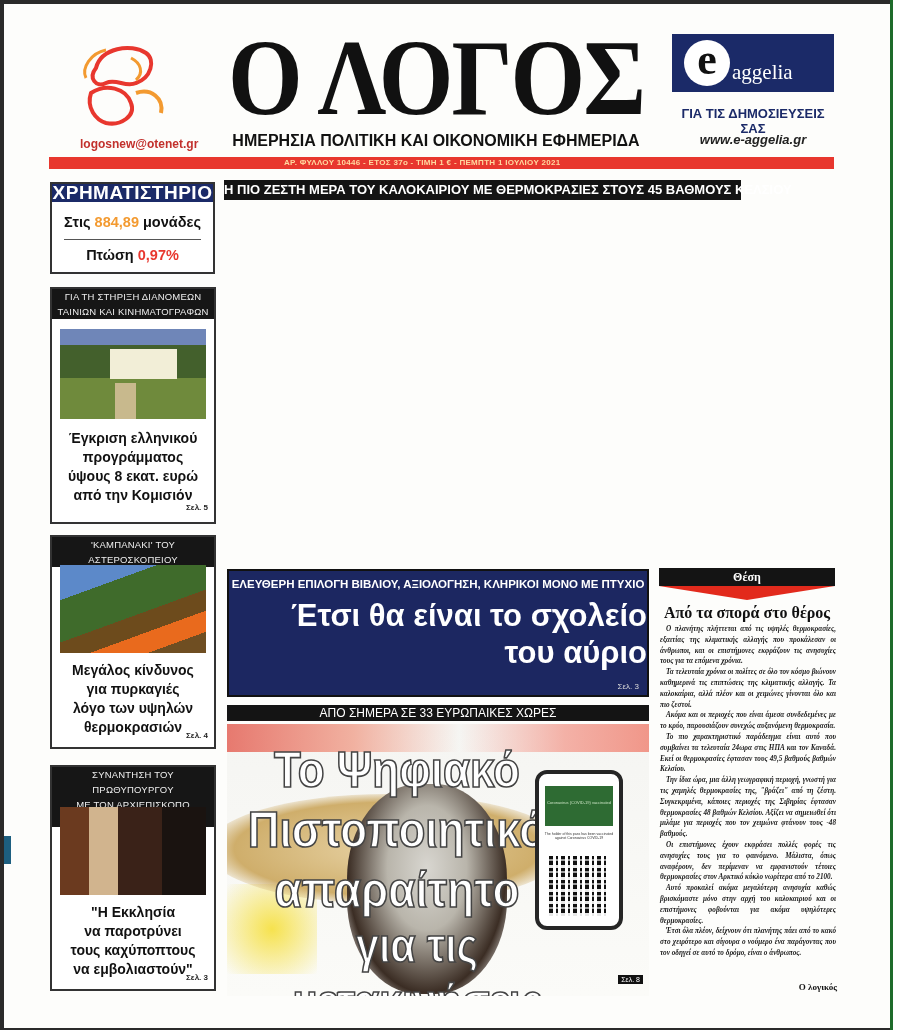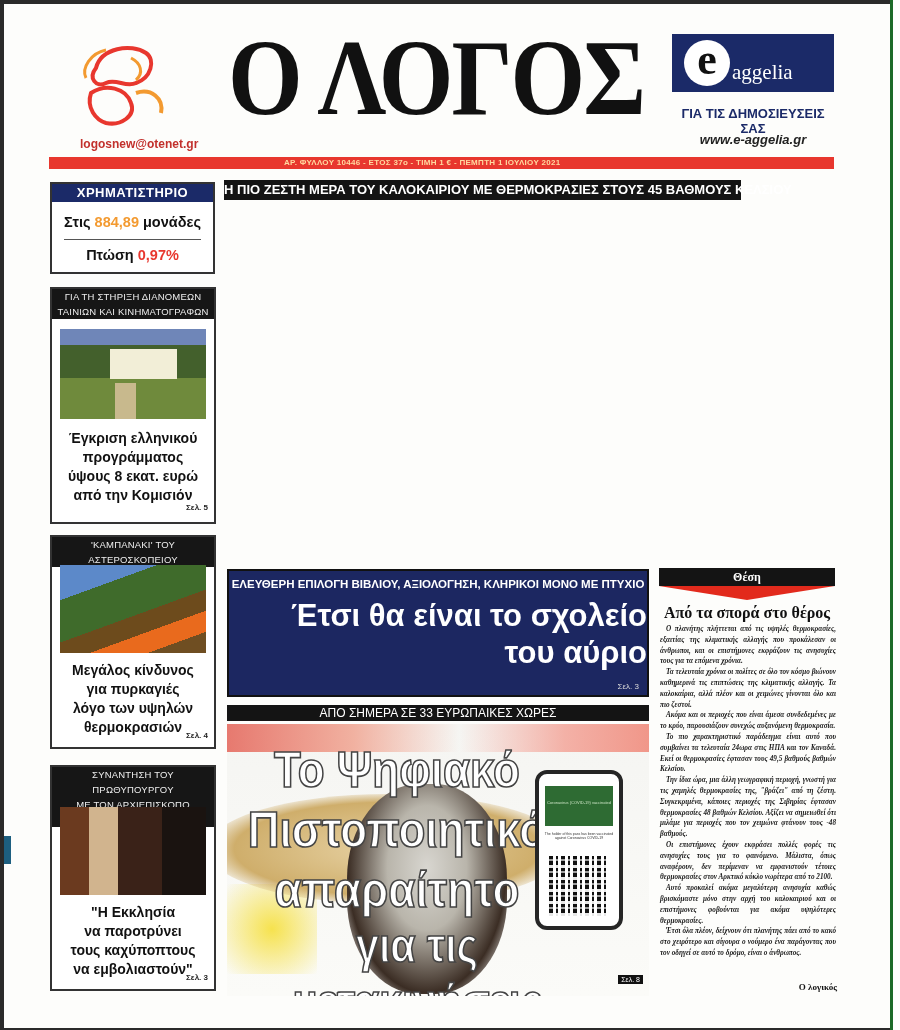--- a/index.html
+++ b/index.html
@@ -19,21 +19,21 @@
   .eagg-word { position: absolute; left: 60px; top: 26px; color: #fff; font-family: "Liberation Serif", serif; font-size: 21px; }
   .eagg-tag { position: absolute; left: 668px; top: 102px; width: 162px; text-align: center; font-size: 13px; font-weight: bold; color: #1b2a68; }
   .eagg-url { position: absolute; left: 668px; top: 128px; width: 162px; text-align: center; font-size: 13px; font-weight: bold; font-style: italic; color: #222; }
   .redbar { position: absolute; left: 45px; top: 153px; width: 785px; height: 12px; background: #e8372e; }
   .redbar span { position: absolute; left: 235px; top: 0; font-size: 8px; line-height: 12px; font-weight: bold; color: #ffd9a0; letter-spacing: 0.3px; }
 
   
   .box { position: absolute; background: #fff; border: 2px solid #333; }
   .box-head { position: absolute; left: 0; right: 0; top: 0; background: #161616; color: #eee; text-align: center; font-size: 9.5px; line-height: 15px; letter-spacing: 0.2px; }
   .stock { left: 46px; top: 178px; width: 165px; height: 92px; }
-  .stock .box-head { background: #1b2a68; color: #fff; font-weight: bold; font-size: 13px; line-height: 18px; letter-spacing: 0.5px; }
+  .stock .box-head { background: #1b2a68; color: #fff; font-weight: bold; font-size: 19px; line-height: 18px; letter-spacing: 0.5px; }
   .stock-line1 { position: absolute; left: 0; right: 0; top: 30px; text-align: center; font-weight: bold; font-size: 14.5px; color: #111; }
   .stock-line2 { position: absolute; left: 0; right: 0; top: 63px; text-align: center; font-weight: bold; font-size: 14.5px; color: #111; }
   .stock-sep { position: absolute; left: 12px; right: 12px; top: 55px; height: 1px; background: #555; }
   .orange { color: #f39a30; }
   .red { color: #e8372e; }
   .side-img { position: absolute; left: 8px; right: 8px; }
   .side-text { position: absolute; left: 0; right: 0; text-align: center; font-weight: bold; font-size: 14px; line-height: 19px; color: #111; }
   .sel { position: absolute; right: 6px; font-size: 8px; font-weight: bold; color: #222; }
 
   .cinema { left: 46px; top: 283px; width: 166px; height: 237px; }
@@ -94,20 +94,21 @@
 
   <svg class="logo-art" viewBox="0 0 100 92">
     <path d="M20 30 C25 10, 55 5, 70 15 C80 22, 75 40, 60 45 C50 50, 40 40, 30 45 C20 50, 12 40, 20 30Z" fill="none" stroke="#e8372e" stroke-width="4"></path>
     <path d="M55 20 C65 25, 68 35, 60 42" fill="none" stroke="#f39a30" stroke-width="3"></path>
     <path d="M15 55 C30 45, 50 50, 55 65 C60 78, 45 88, 30 85 C20 82, 10 70, 15 55Z" fill="none" stroke="#e8372e" stroke-width="4"></path>
     <path d="M60 55 C75 50, 88 60, 85 75" fill="none" stroke="#f39a30" stroke-width="4"></path>
     <path d="M10 40 C5 30, 15 15, 30 12" fill="none" stroke="#f39a30" stroke-width="3"></path>
   </svg>
   <div class="email">logosnew@otenet.gr</div>
   <div class="title">Ο ΛΟΓΟΣ</div>
+  <div class="subtitle">ΗΜΕΡΗΣΙΑ ΠΟΛΙΤΙΚΗ ΚΑΙ ΟΙΚΟΝΟΜΙΚΗ ΕΦΗΜΕΡΙΔΑ</div>
 
   <div class="eagg-box">
     <div class="eagg-e">e</div>
     <div class="eagg-word">aggelia</div>
   </div>
   <div class="eagg-tag">ΓΙΑ ΤΙΣ ΔΗΜΟΣΙΕΥΣΕΙΣ ΣΑΣ</div>
   <div class="eagg-url">www.e-aggelia.gr</div>
 
   <div class="redbar">
     <span>ΑΡ. ΦΥΛΛΟΥ 10446 - ΕΤΟΣ 37ο - ΤΙΜΗ 1 € - ΠΕΜΠΤΗ 1 ΙΟΥΛΙΟΥ 2021</span>

